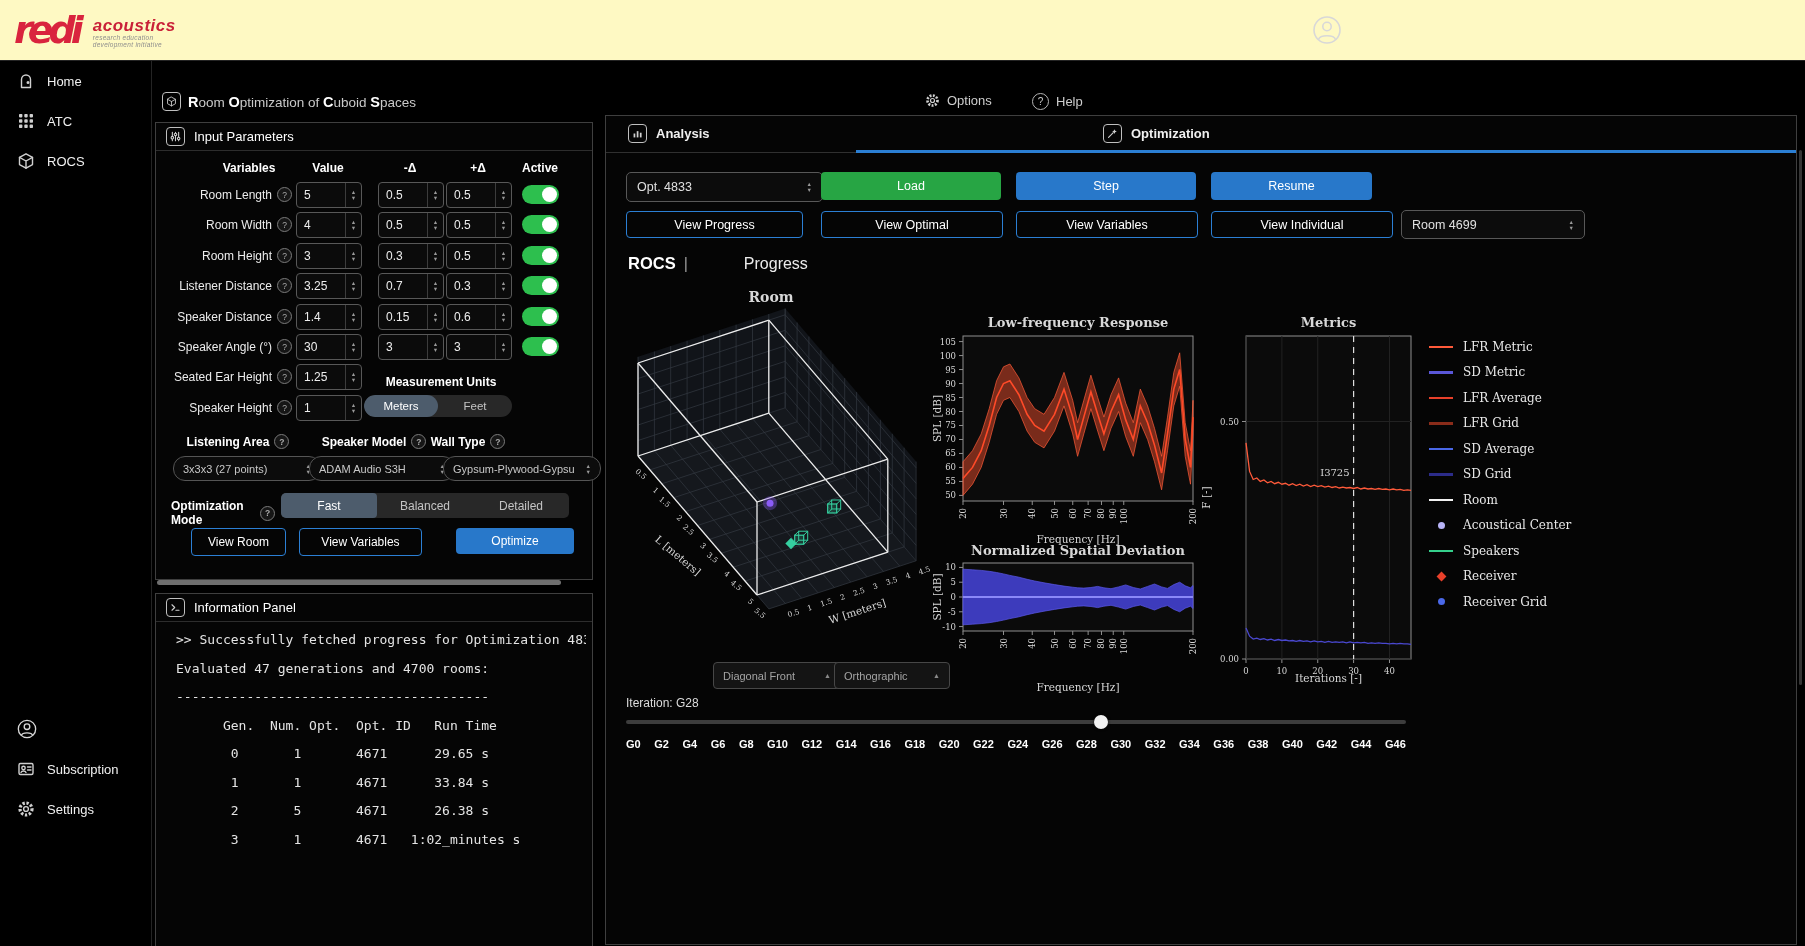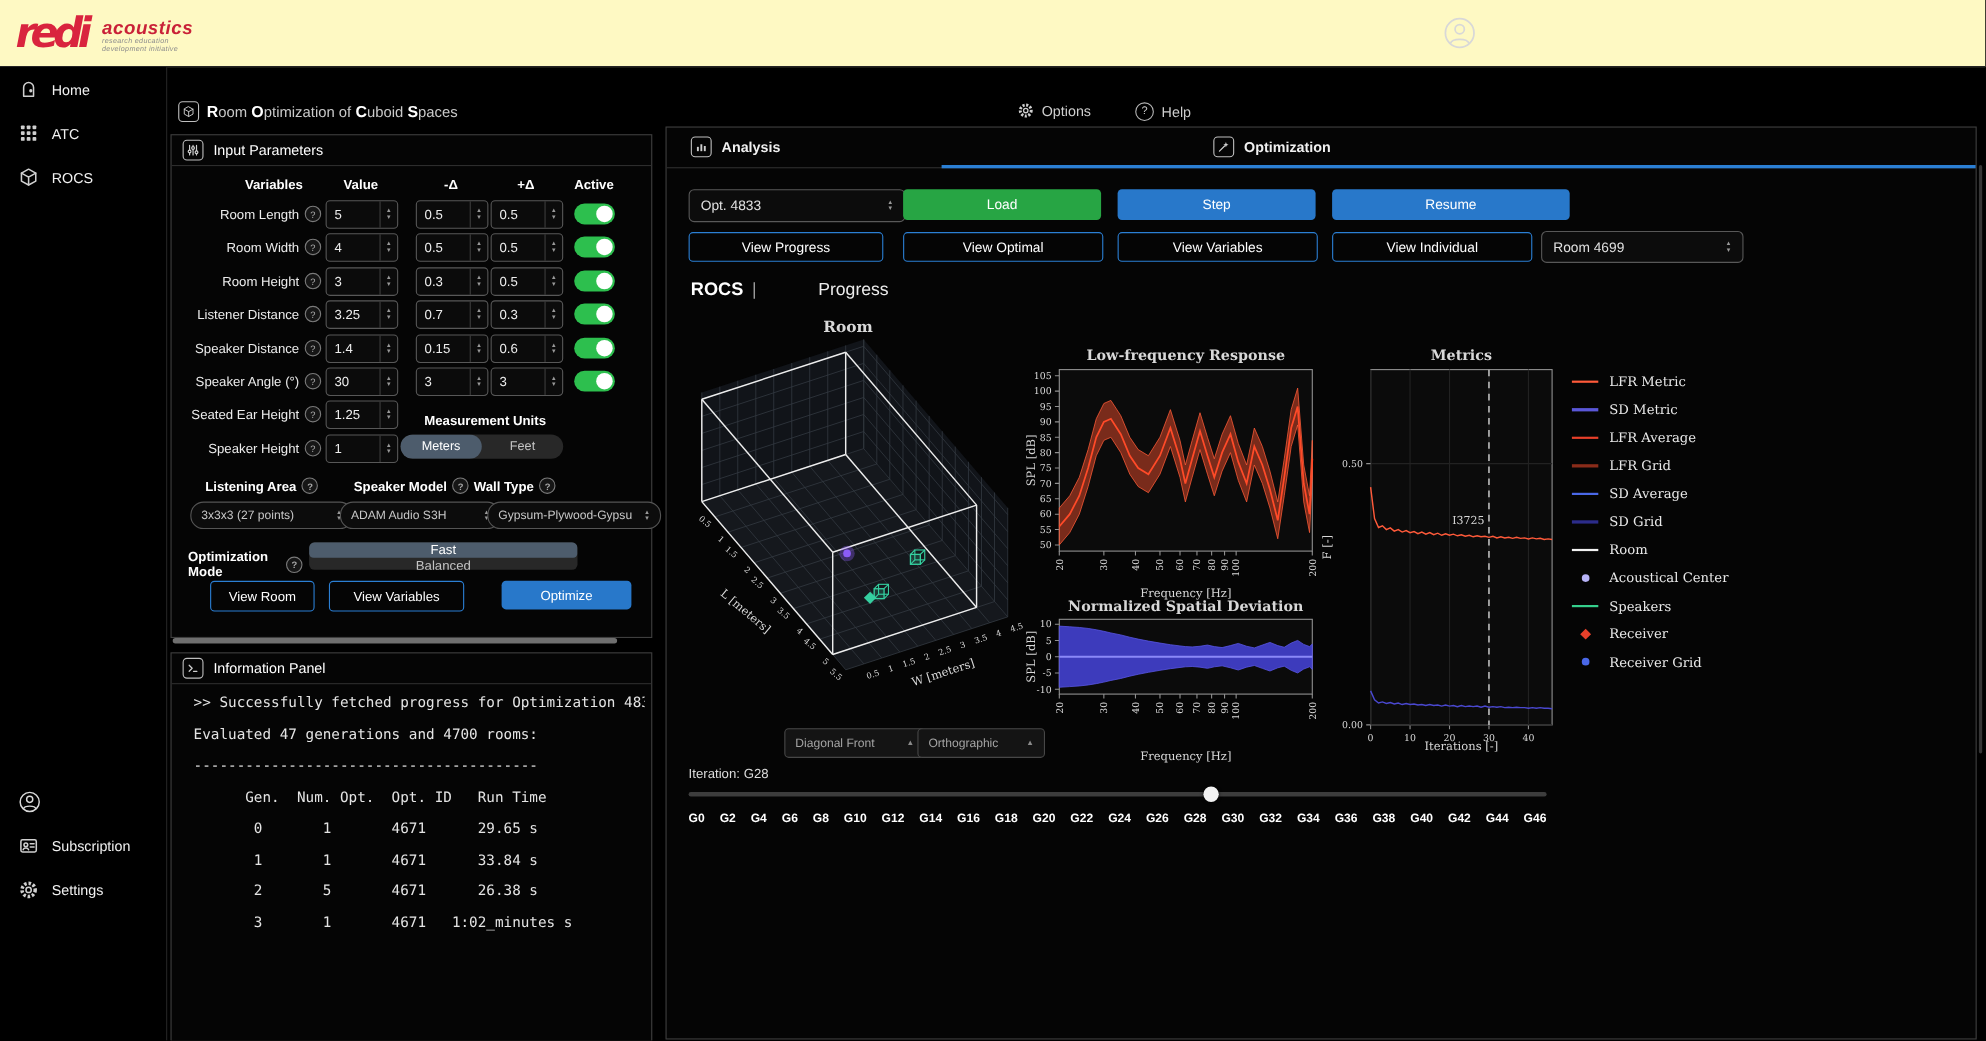--- a/index.html
+++ b/index.html
@@ -462,21 +462,21 @@
       <span class="updn">
         <span>▲</span>
         <span>▼</span>
       </span>
   </div>
 
   <div class="sel-label" style="left:15px;top:376px;width:104px;justify-content:flex-start;">
     <span>Optimization Mode</span>
       <span class="help-ic">?</span>
   </div>
-  <div class="segwrap modewrap" style="left:125px;top:370px;width:244px;height:25px;flex-direction:column;">
+  <div class="segwrap modewrap" style="left:125px;top:370px;width:288px;height:25px;">
     <span class="seg active">Fast</span>
     <span class="seg">Balanced</span>
     <span class="seg">Detailed</span>
   </div>
 
   <div class="obtn" style="left:35px;top:405px;width:93px;">View Room</div>
   <div class="obtn" style="left:143px;top:405px;width:121px;">View Variables</div>
   <div class="obtn solid" style="left:300px;top:405px;width:118px;">Optimize</div>
 </section>
 
@@ -532,21 +532,21 @@
 
   <div class="sel" style="left:20px;top:56px;width:175px;height:28px;">
     <span>Opt. 4833</span>
       <span class="updn">
         <span>▲</span>
         <span>▼</span>
       </span>
   </div>
   <div class="btn btn-green" style="left:215px;top:56px;width:180px;height:28px;">Load</div>
   <div class="btn btn-blue" style="left:410px;top:56px;width:180px;height:28px;">Step</div>
-  <div class="btn btn-blue" style="left:605px;top:56px;width:216px;height:28px;">Resume</div>
+  <div class="btn btn-blue" style="left:605px;top:56px;width:161px;height:28px;">Resume</div>
 
   <div class="btn btn-outline" style="left:20px;top:95px;width:175px;height:25px;">View Progress</div>
   <div class="btn btn-outline" style="left:215px;top:95px;width:180px;height:25px;">View Optimal</div>
   <div class="btn btn-outline" style="left:410px;top:95px;width:180px;height:25px;">View Variables</div>
   <div class="btn btn-outline" style="left:605px;top:95px;width:180px;height:25px;">View Individual</div>
   <div class="sel" style="left:795px;top:94px;width:162px;height:27px;">
     <span>Room 4699</span>
       <span class="updn">
         <span>▲</span>
         <span>▼</span>

